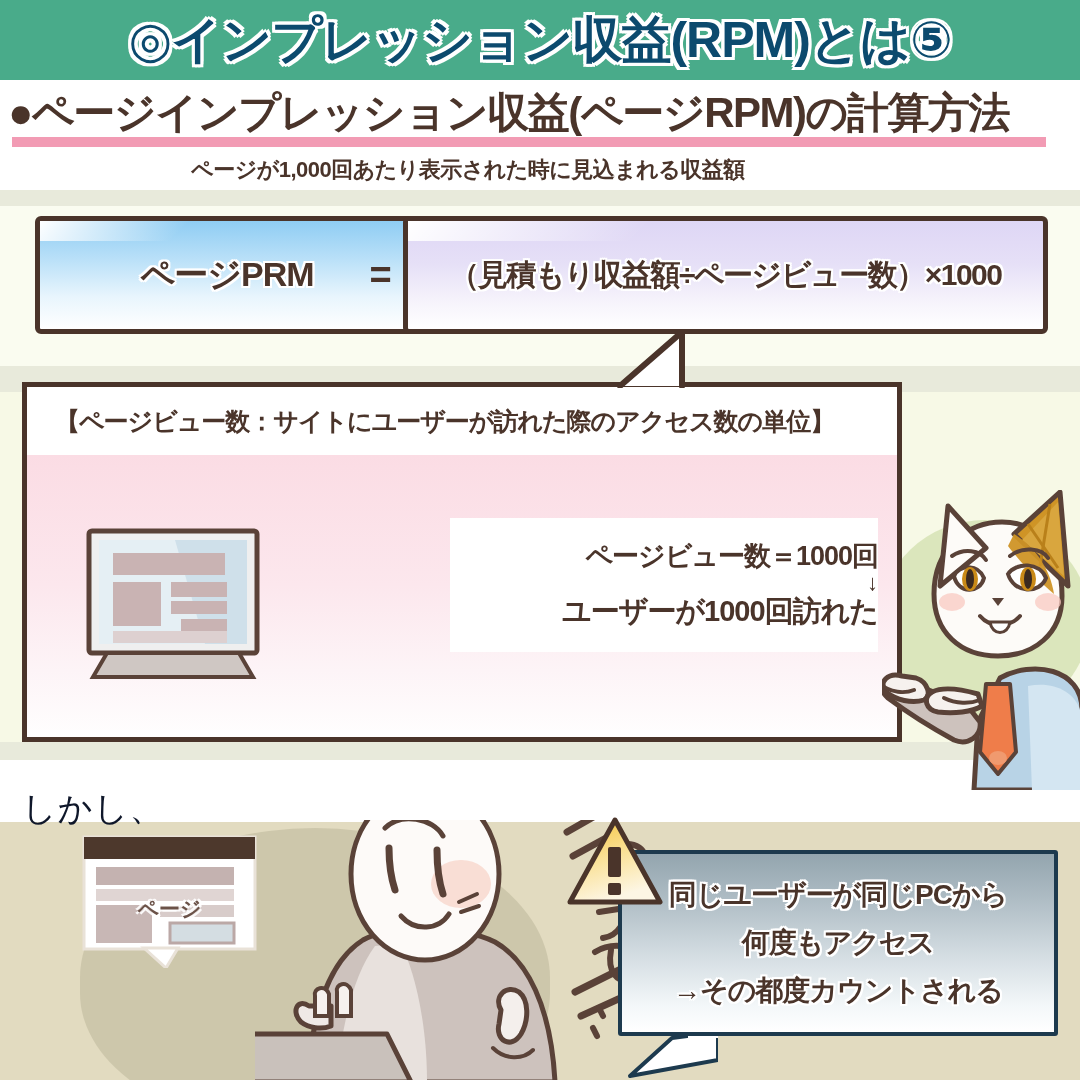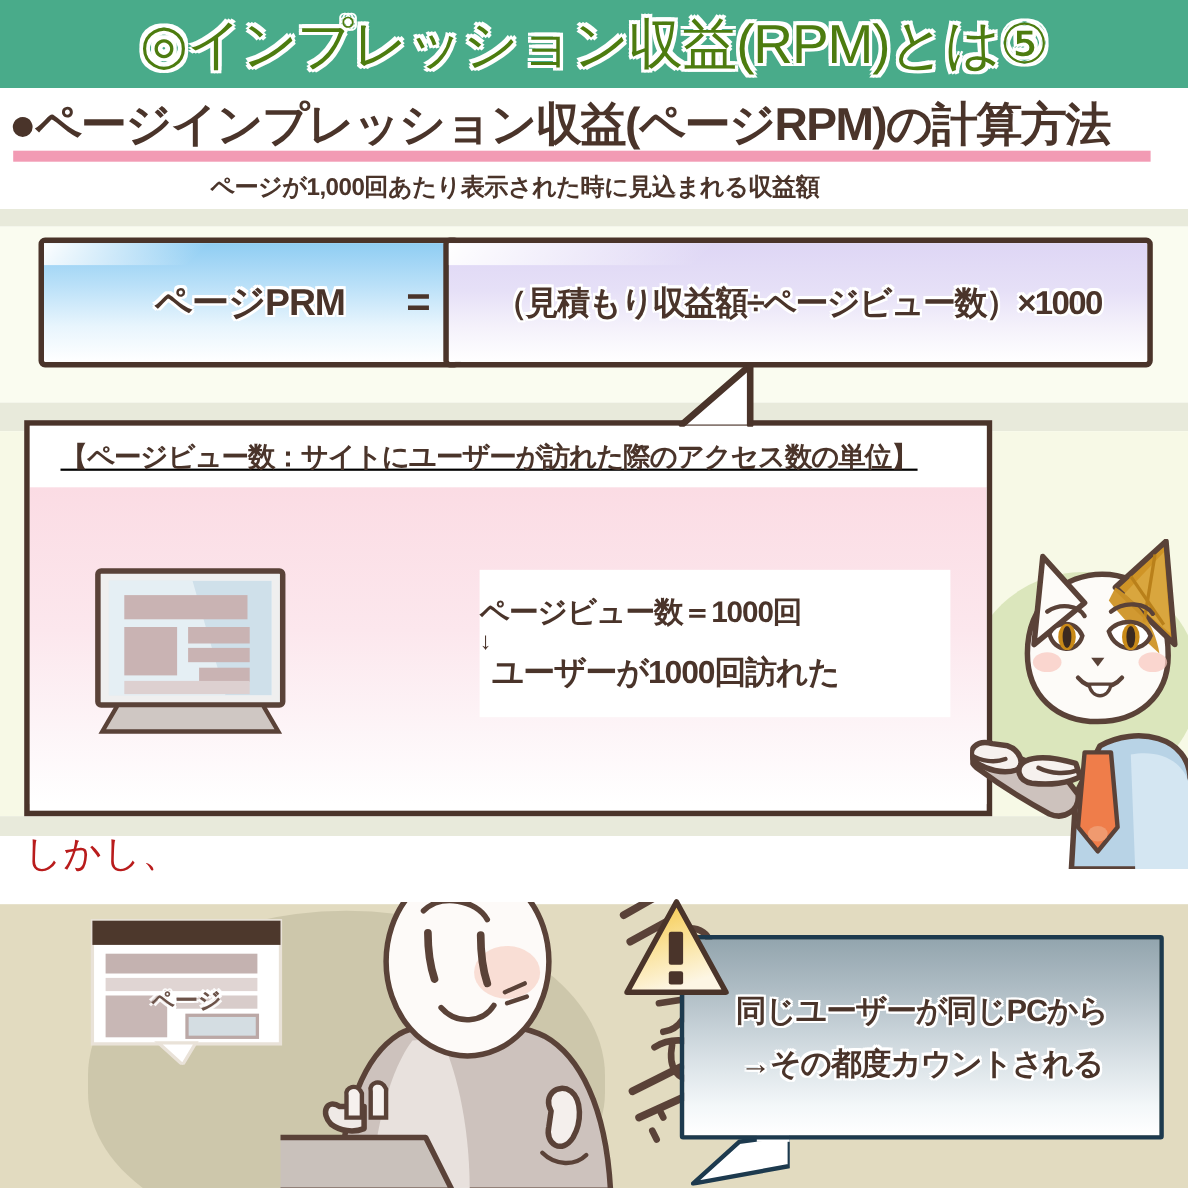--- a/index.html
+++ b/index.html
@@ -37,22 +37,22 @@
   .blob-khaki {
     position: absolute; left: 80px; top: 828px;
     width: 470px; height: 300px; border-radius: 50% 50% 45% 45%;
     background: #c9c3a7; opacity: .85;
   }
 
   
   .main-title {
     position: absolute; left: 0; top: 2px; width: 1080px;
     text-align: center;
-    font-size: 50px; font-weight: normal; line-height: 76px;
-    color: #4d7c0f; letter-spacing: -1px;
+    font-size: 50px; font-weight: bold; line-height: 76px;
+    color: #0c4a6e; letter-spacing: -1px;
     text-shadow:
       -3px -3px 0 #fff,  3px -3px 0 #fff,
       -3px  3px 0 #fff,  3px  3px 0 #fff,
       -3px  0   0 #fff,  3px  0   0 #fff,
        0   -3px 0 #fff,  0    3px 0 #fff;
     white-space: nowrap;
   }
 
   
   .subhead {
@@ -108,61 +108,61 @@
 
   
   .defpanel {
     position: absolute; left: 22px; top: 382px;
     width: 880px; height: 360px;
     border: 5px solid #4a342a;
     background: #ffffff;
     overflow: hidden;
   }
   .defpanel-head {
-    height: 56px; display: flex; align-items: center;
-    padding-left: 28px; background: #ffffff; text-decoration: underline;
+    height: 68px; display: flex; align-items: center;
+    padding-left: 28px; background: #ffffff;
   }
   .defpanel-head span {
     font-size: 25px; font-weight: bold; color: #4a342a;
     letter-spacing: -1px; white-space: nowrap;
   }
   .defpanel-body {
     position: relative; height: 288px;
     background: linear-gradient(to bottom, #fbdce4 0%, #fce7ed 45%, #fdf4f7 75%, #ffffff 100%);
   }
   
   .tail {
     position: absolute; left: 612px; top: 332px;
     width: 78px; height: 56px; z-index: 5;
   }
 
   
   .monitor { position: absolute; left: 58px; top: 72px; width: 180px; height: 160px; }
 
   
   .pv-callout {
-    position: absolute; left: 436px; top: 518px;
+    position: absolute; left: 450px; top: 518px;
     width: 428px; height: 134px; background: #ffffff;
-    display: flex; flex-direction: column; align-items: flex-start; justify-content: center;
+    display: flex; flex-direction: column; align-items: flex-end; justify-content: center;
     z-index: 6;
   }
   .pv-line1 {
     font-size: 27px; font-weight: bold; color: #4a342a;
     letter-spacing: -1px; white-space: nowrap;
   }
   .pv-arrow { font-size: 22px; color: #4a342a; line-height: 18px; }
   .pv-line2 {
     font-size: 29px; font-weight: bold; color: #4a342a;
     letter-spacing: -1px; white-space: nowrap; margin-left: 11px;
   }
 
   
   .however {
-    position: absolute; left: 22px; top: 753px;
-    font-size: 34px; color: #b91c1c; letter-spacing: 1px;
+    position: absolute; left: 22px; top: 786px;
+    font-size: 34px; color: #0f172a; letter-spacing: 1px;
   }
 
   
   .page-bubble {
     position: absolute; left: 82px; top: 835px;
     width: 175px; height: 133px; z-index: 4;
   }
   .page-bubble-label {
     position: absolute; left: 82px; top: 895px; width: 175px;
     text-align: center; font-size: 21px; font-weight: bold;
@@ -378,20 +378,21 @@
         <stop offset="100%" stop-color="#fdf6e4"></stop>
       </linearGradient>
     </defs>
     <path d="M50 5 L95 87 L5 87 Z" fill="url(#warnGrad)" stroke="#4a342a" stroke-width="5" stroke-linejoin="round"></path>
     <rect x="43" y="32" width="13" height="30" rx="2" fill="#4a342a"></rect>
     <rect x="43" y="68" width="13" height="12" rx="2" fill="#4a342a"></rect>
   </svg>
 
   <div class="note-bubble">
     <div class="note-line">同じユーザーが同じPCから</div>
+    <div class="note-line">何度もアクセス</div>
     <div class="note-line">→その都度カウントされる</div>
   </div>
   <svg class="note-tail" viewBox="0 0 90 48">
     <path d="M90 2 L90 30 L2 46 L44 8 Z" fill="#ffffff" stroke="#1d3a4e" stroke-width="4" stroke-linejoin="round"></path>
     <rect x="60" y="0" width="30" height="8" fill="#ffffff"></rect>
   </svg>
 
 </div>
 
 </body></html>

